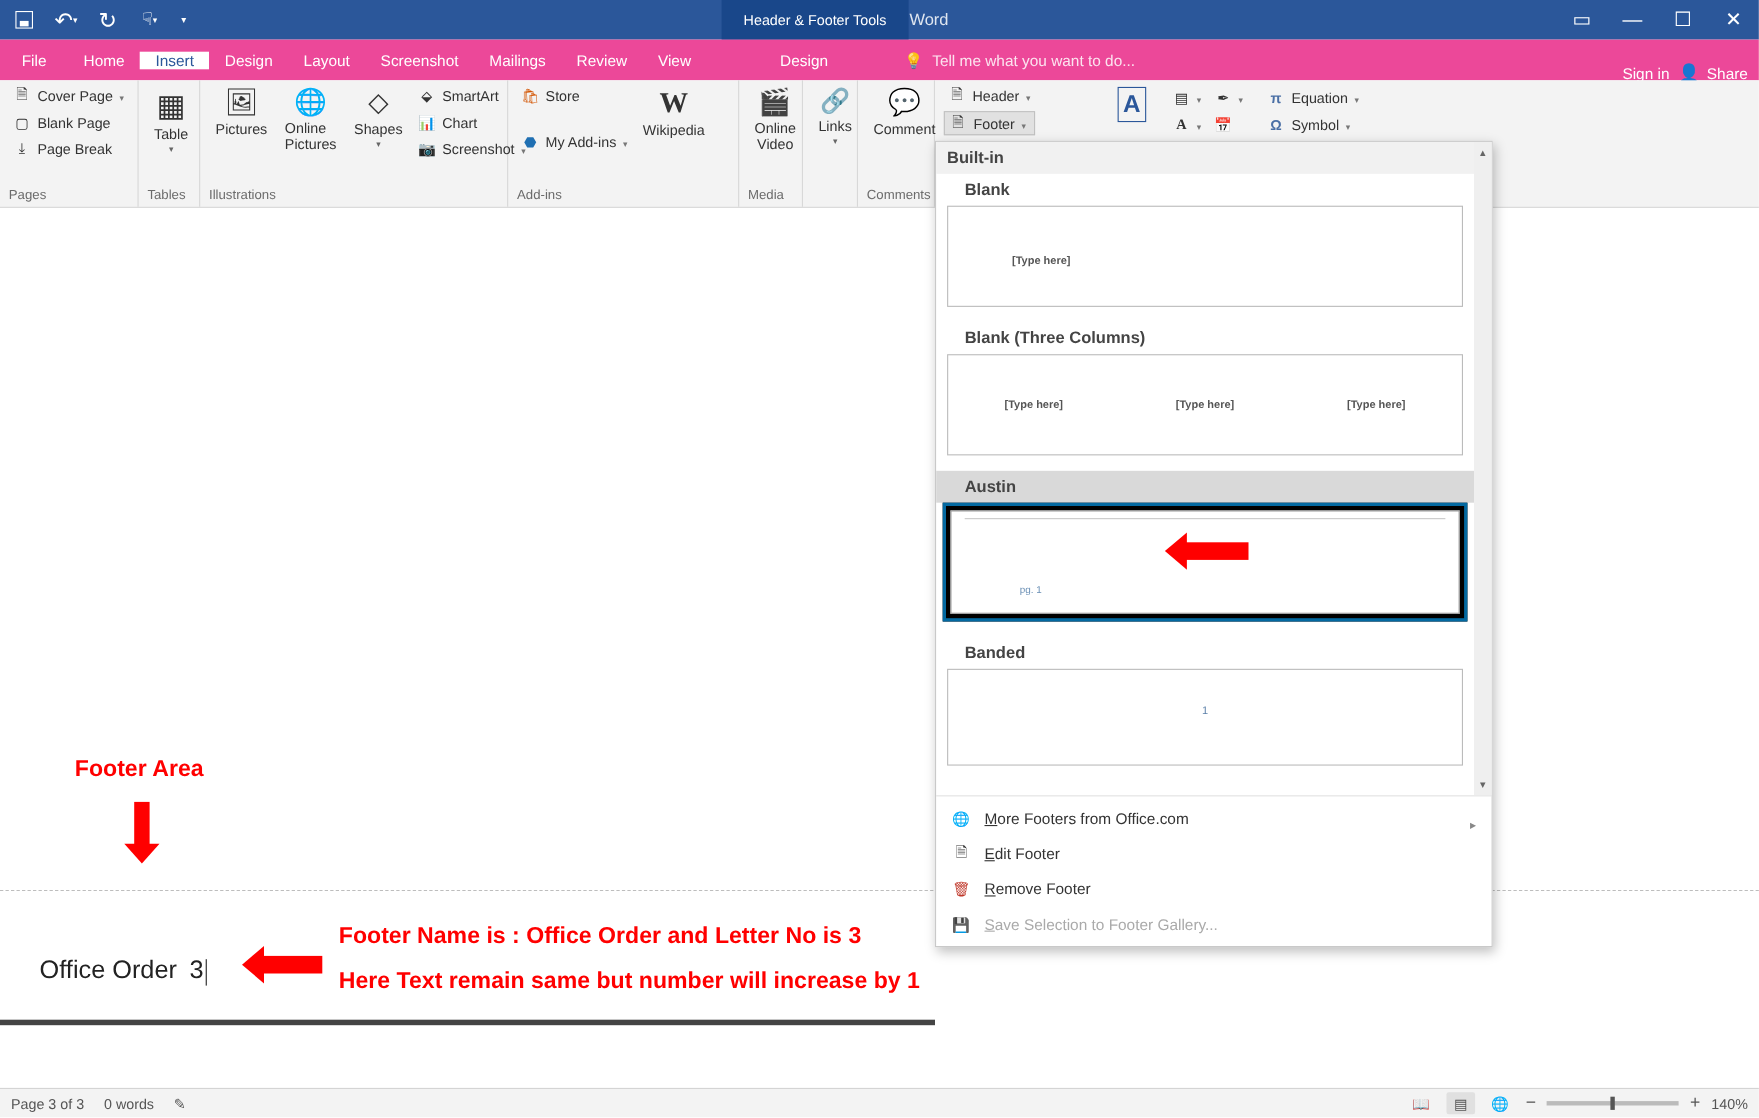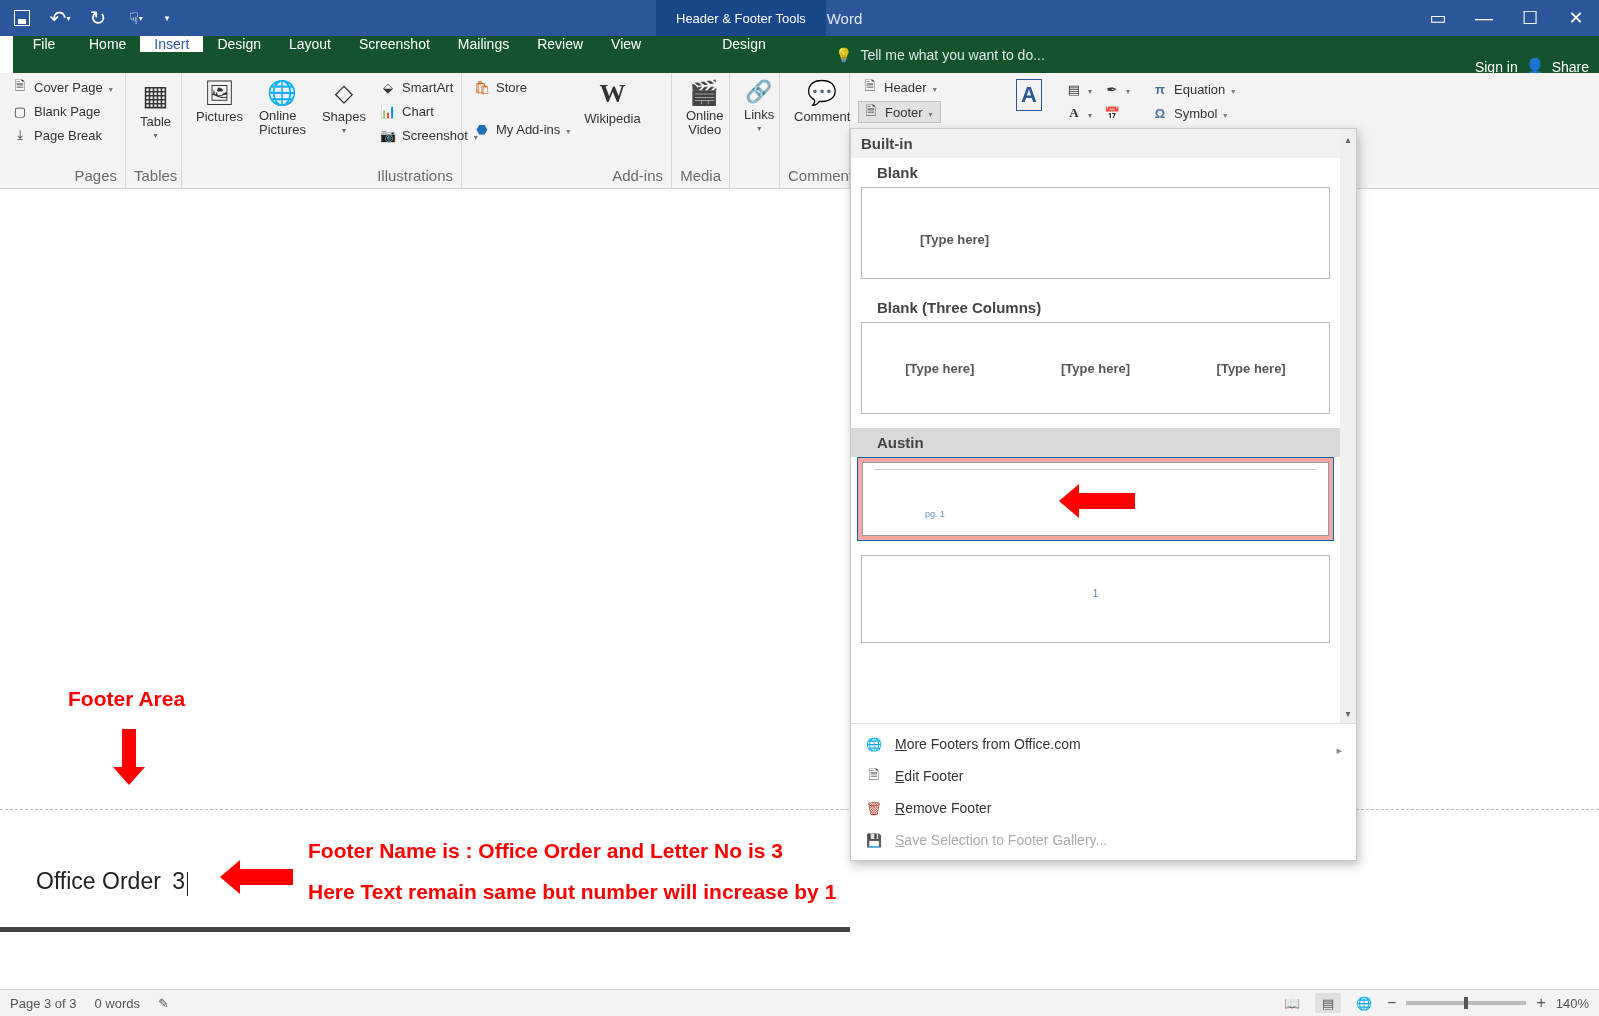--- a/index.html
+++ b/index.html
@@ -12,34 +12,34 @@
     .icon-save { width:16px;height:16px;border:1.5px solid #fff;position:relative;}
     .icon-save::after{content:"";position:absolute;bottom:1px;left:3px;right:3px;height:5px;background:#fff;}
     .icon-undo,.icon-redo{font-size:20px;color:#fff;}
     .doc-title { position: absolute; left: 50%; transform: translateX(-50%); font-size: 15px; }
     .doc-title .dim { opacity: .85; }
     .tool-tab { position: absolute; left: 656px; top:0; height:36px; padding:0 20px; background:#19478a; display:flex;align-items:center;font-size:13px; }
     .win-controls { position:absolute; right:0; top:0; height:36px; display:flex; align-items:center; }
     .win-controls .wc { width:46px; height:36px; display:flex;align-items:center;justify-content:center;font-size:18px;cursor:pointer; }
 
     
-    .tabs-row { height:37px; background:#14532d; color:#fff; display:flex; align-items:flex-start; position:relative;margin-left:13px; }
+    .tabs-row { height:37px; background:#ec4899; color:#fff; display:flex; align-items:center; position:relative; }
     .tab { padding:0 14px; display:flex; align-items:center; font-size:14px; cursor:pointer; }
     .tab.file { width:62px; justify-content:center; }
     .tab.active { background:#fff; color:#2b579a; }
     .tab.design2 { position:absolute; left:656px; width:150px; justify-content:center; }
     .tell-me { position:absolute; left:822px; display:flex; align-items:center; gap:8px; opacity:.85; top:0;height:37px; }
     .signin-share { position:absolute; right:10px; top:12px; height:37px; display:flex; align-items:center; gap:8px; }
     .share-btn { display:flex; align-items:center; gap:6px; }
 
     
     .ribbon { height:116px; background:#f3f3f3; border-bottom:1px solid #d4d4d4; display:flex; position:relative; }
     .group { border-right:1px solid #d8d8d8; padding:4px 8px 2px 8px; display:flex; flex-direction:column; height:100%; }
     .group-body { flex:1; display:flex; align-items:flex-start; gap:4px; }
-    .group-label { text-align:right; font-size:15px; color:#6b6b6b; padding-bottom:2px; }
+    .group-label { text-align:left; font-size:12px; color:#6b6b6b; padding-bottom:2px; }
     .btn { display:flex; flex-direction:column; align-items:center; justify-content:flex-start; padding:2px 6px; gap:2px; cursor:pointer; font-size:13px; color:#333; }
     .btn .drop::after { content:"▾"; font-size:8px; display:block; color:#666; }
     .small-row { display:flex; flex-direction:column; gap:4px; font-size:13px; color:#333; }
     .small-row .sr { display:flex; align-items:center; gap:6px; cursor:pointer; padding:2px 4px;}
     .sr-icon { width:16px;height:16px;display:inline-flex;align-items:center;justify-content:center; }
     .dropi::after { content:" ▾"; font-size:8px; color:#777; }
 
     
     .doc-area { position:absolute; top:189px; left:0; right:0; bottom:27px; background:#fff; }
     .footer-sep { position:absolute; top:620px; left:0; right:0; border-top:1.5px dashed #bdbdbd; }
@@ -57,23 +57,23 @@
     
     .gallery { position:absolute; top:128px; left:850px; width:507px; bottom:155px; background:#fff; border:1px solid #c9c9c9; box-shadow:2px 4px 10px rgba(0,0,0,.25); display:flex; flex-direction:column; }
     .gal-scroll { flex:1; overflow:hidden; position:relative;}
     .gal-inner{ position:absolute; inset:0 16px 0 0; padding:0; overflow:hidden;}
     .gal-scrollbar { position:absolute; right:0; top:0; bottom:0; width:16px; background:#efefef; display:flex; flex-direction:column; justify-content:space-between; align-items:center; padding:2px 0;}
     .sb-btn{ width:14px;height:16px;font-size:10px;color:#666;display:flex;align-items:center;justify-content:center;cursor:pointer;}
     .cat { font-weight:700; color:#444; padding:6px 10px 6px 10px; font-size:15px;}
     .cat.builtin { background:#f1f1f1;}
     .tpl-name { font-weight:700; color:#444; padding:6px 26px; font-size:15px;}
     .tpl-box { margin:0 10px 14px 10px; border:1px solid #bbb; height:92px; position:relative; background:#fff; cursor:pointer;}
-    .tpl-box.selected-wrap { padding:4px; background:#fca5a5; border:1px solid #0369a1; margin:0 6px 14px 6px; height:84px;}
+    .tpl-box.selected-wrap { padding:4px; background:#000000; border:3px solid #0369a1; margin:0 6px 14px 6px; height:108px;}
     .tpl-box.selected-wrap .tpl-inner{border:1px solid #999;height:100%;position:relative;background:#fff;}
-    .ph { font-size:13px; font-weight:700; color:#555;}
+    .ph { font-size:10px; font-weight:700; color:#555;}
     .tpl-blank .ph{ position:absolute; left:58px; top:44px;}
     .tpl-3col { display:flex; justify-content:space-around; align-items:center; height:100%;}
     .tpl-austin .pg{ position:absolute; left:62px; bottom:16px; font-size:9px; color:#6a8fb5;}
     .tpl-austin-line{ position:absolute; left:12px; right:12px; top:6px; height:1px; background:#c9c9c9;}
     .tpl-banded .pg{ position:absolute; left:50%; top:32px; transform:translateX(-50%); font-size:10px; color:#5a7fa8;}
     .gal-menu { border-top:1px solid #e1e1e1; padding:4px 0;}
     .gal-menu .gm { display:flex; align-items:center; gap:12px; padding:7px 14px; font-size:14px; color:#333; cursor:pointer; position:relative;}
     .gal-menu .gm u{ text-decoration:underline;}
     .gal-menu .gm.disabled{ color:#aaa; cursor:default;}
     .gal-menu .gm .sub::after{ content:"▸"; position:absolute; right:14px; color:#888; font-size:11px;}
@@ -356,20 +356,21 @@
         </div>
       </div>
       <div class="tpl-name" style="background:#d9d9d9;">Austin</div>
       <div class="tpl-box selected-wrap">
         <div class="tpl-inner tpl-austin">
           <div class="tpl-austin-line"></div>
           <span class="pg">pg. 1</span>
         </div>
       </div>
       <div class="arrow-left" style="top:364px;left:226px;width:58px;"></div>
+      <div class="tpl-name">Banded</div>
       <div class="tpl-box tpl-banded" style="height:88px;">
         <span class="pg">1</span>
       </div>
     </div>
     <div class="gal-scrollbar">
       <div class="sb-btn">▴</div>
       <div class="sb-btn">▾</div>
     </div>
   </div>
   <div class="gal-menu">

